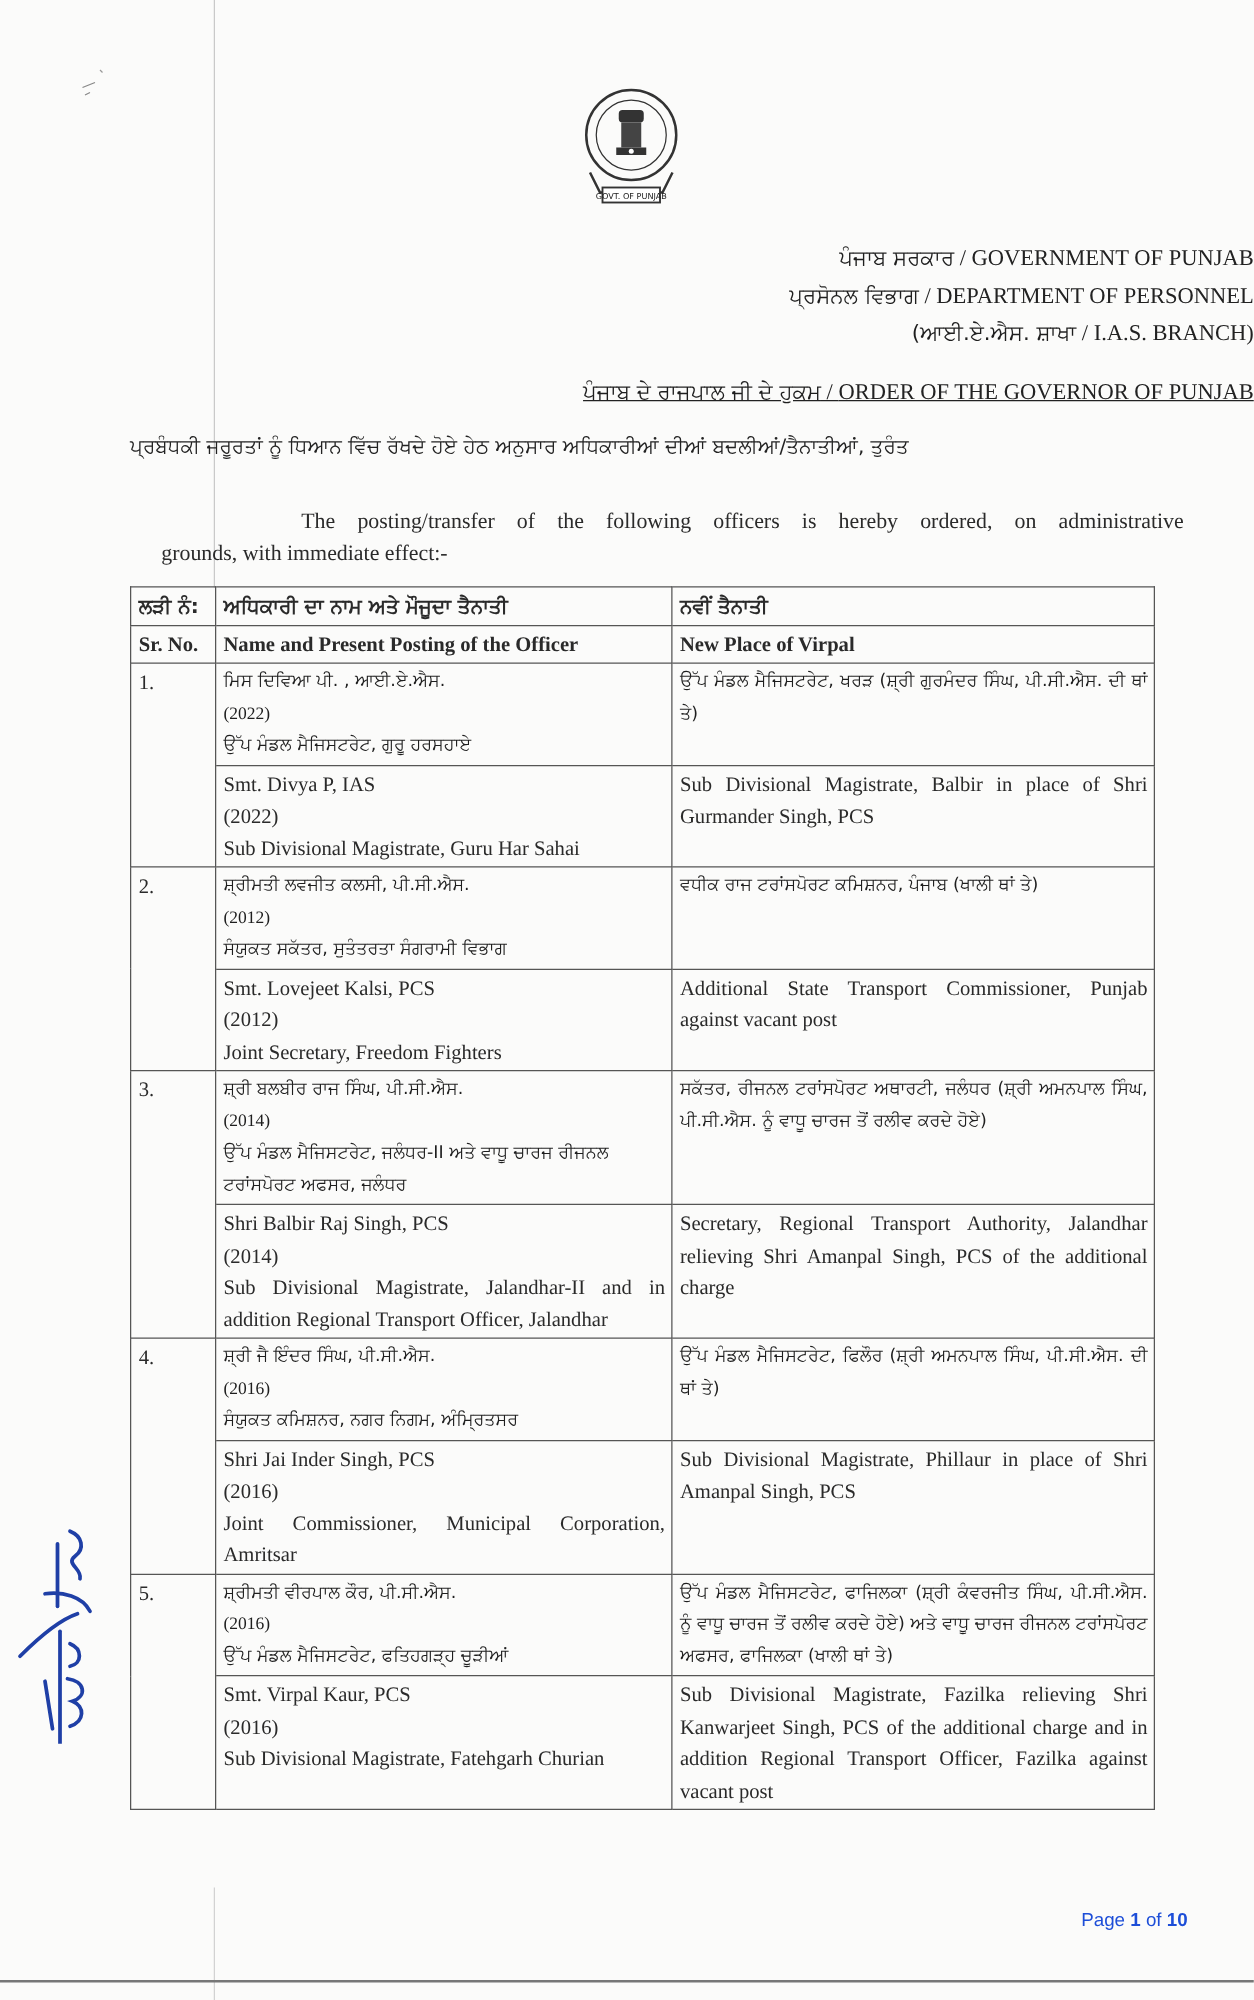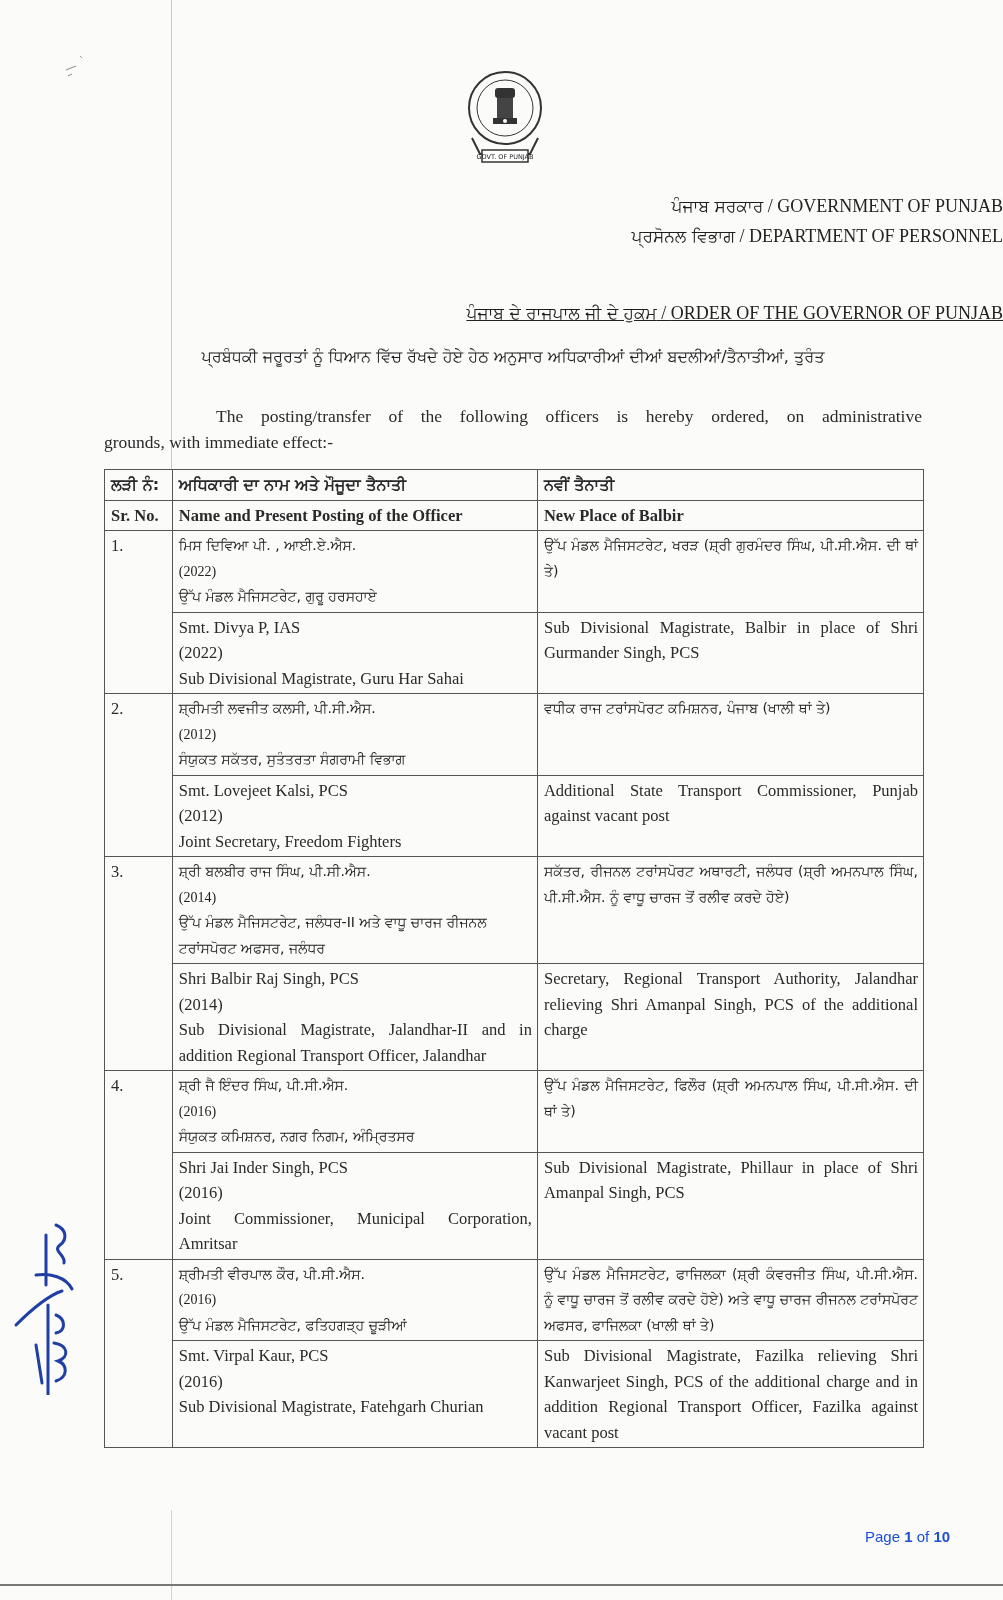--- a/index.html
+++ b/index.html
@@ -11,21 +11,21 @@
   .margin-line { position:absolute; left:171px; top:0; width:1px; height:470px; background:#c9c9c9; }
   .margin-line2 { position:absolute; left:171px; top:1510px; width:1px; height:90px; background:#d2d2d2; }
   .emblem { position:absolute; left:462px; top:68px; width:86px; height:102px; }
   .header { position:absolute; left:0; width:1003px; text-align:right; font-family:"Liberation Serif", serif; font-weight:normal; font-size:18px; color:#222; }
   .header .pa { font-family:"DejaVu Sans", sans-serif; font-size:17px; }
   .h1 { top:196px; }
   .h2 { top:226px; }
   .h3 { top:256px; }
   .order { top:303px; text-decoration:underline; }
   .para-pa { position:absolute; left:104px; width:818px; font-family:"DejaVu Sans", sans-serif; font-size:16px; line-height:27px; color:#222; }
-  .para-pa .l1 { display:block; text-align:center; }
+  .para-pa .l1 { display:block; text-align:left; }
   .para-en { position:absolute; left:104px; width:818px; font-family:"Liberation Serif", serif; font-size:17.5px; line-height:26px; color:#2a2a2a; }
   .para-en .l1 { display:block; padding-left:112px; text-align:justify; text-align-last:justify; }
   table.orders {
     position:absolute; left:104px; top:469px; width:820px; border-collapse:collapse;
     font-family:"Liberation Serif", serif; font-size:16.5px; color:#2a2a2a;
   }
   table.orders td { border:1px solid #555; vertical-align:top; padding:2px 5px 2px 6px; line-height:25.5px;margin-top:17px; }
   .col1 { width:56px; }
   .col2 { width:355px; }
   .col3 { width:376px; }
@@ -63,43 +63,46 @@
     <rect x="20" y="82" width="46" height="12" fill="#fff" stroke="#333" stroke-width="1.5"></rect>
     <text x="43" y="91" font-size="6.5" text-anchor="middle" font-family="DejaVu Sans, sans-serif" fill="#222">GOVT. OF PUNJAB</text>
   </svg>
 
   <div class="header h1">
     <span class="pa">ਪੰਜਾਬ ਸਰਕਾਰ</span><span> / </span><span>GOVERNMENT OF PUNJAB</span>
   </div>
   <div class="header h2">
     <span class="pa">ਪ੍ਰਸੋਨਲ ਵਿਭਾਗ</span><span> / </span><span>DEPARTMENT OF PERSONNEL</span>
   </div>
+  <div class="header h3">
+    <span class="pa">(ਆਈ.ਏ.ਐਸ. ਸ਼ਾਖਾ</span><span> / </span><span>I.A.S. BRANCH)</span>
+  </div>
   <div class="header order">
     <span class="pa">ਪੰਜਾਬ ਦੇ ਰਾਜਪਾਲ ਜੀ ਦੇ ਹੁਕਮ</span><span> / </span><span>ORDER OF THE GOVERNOR OF PUNJAB</span>
   </div>
 
   <div class="para-pa" style="top:343px;">
     <span class="l1">ਪ੍ਰਬੰਧਕੀ ਜਰੂਰਤਾਂ ਨੂੰ ਧਿਆਨ ਵਿੱਚ ਰੱਖਦੇ ਹੋਏ ਹੇਠ ਅਨੁਸਾਰ ਅਧਿਕਾਰੀਆਂ ਦੀਆਂ ਬਦਲੀਆਂ/ਤੈਨਾਤੀਆਂ, ਤੁਰੰਤ</span>
   </div>
-  <div class="para-en" style="top:403px;">
+  <div class="para-en" style="top:403px;margin-left:25px;">
     <span class="l1">The posting/transfer of the following officers is hereby ordered, on administrative</span>
     <span class="line">grounds, with immediate effect:-</span>
   </div>
 
   <table class="orders">
     <tbody id="orders-body">
       <tr>
         <td class="col1 hdr-pa">ਲੜੀ ਨੰ:</td>
         <td class="col2 hdr-pa">ਅਧਿਕਾਰੀ ਦਾ ਨਾਮ ਅਤੇ ਮੌਜੂਦਾ ਤੈਨਾਤੀ</td>
         <td class="col3 hdr-pa">ਨਵੀਂ ਤੈਨਾਤੀ</td>
       </tr>
       <tr>
         <td class="hdr-en">Sr. No.</td>
         <td class="hdr-en">Name and Present Posting of the Officer</td>
-        <td class="hdr-en">New Place of Balbir</td>
+        <td class="hdr-en">New Place of Virpal</td>
       </tr>
     <tr>
           <td rowspan="2">1.</td>
           <td class="pa">
             <span class="line">ਮਿਸ ਦਿਵਿਆ ਪੀ. , ਆਈ.ਏ.ਐਸ.</span>
             <span class="line" style="font-family: &quot;Liberation Serif&quot;, serif;">(2022)</span>
             <span class="line">ਉੱਪ ਮੰਡਲ ਮੈਜਿਸਟਰੇਟ, ਗੁਰੂ ਹਰਸਹਾਏ</span>
           </td>
           <td class="pa just">ਉੱਪ ਮੰਡਲ ਮੈਜਿਸਟਰੇਟ, ਖਰੜ (ਸ਼੍ਰੀ ਗੁਰਮੰਦਰ ਸਿੰਘ, ਪੀ.ਸੀ.ਐਸ. ਦੀ ਥਾਂ ਤੇ)</td>
         </tr>

